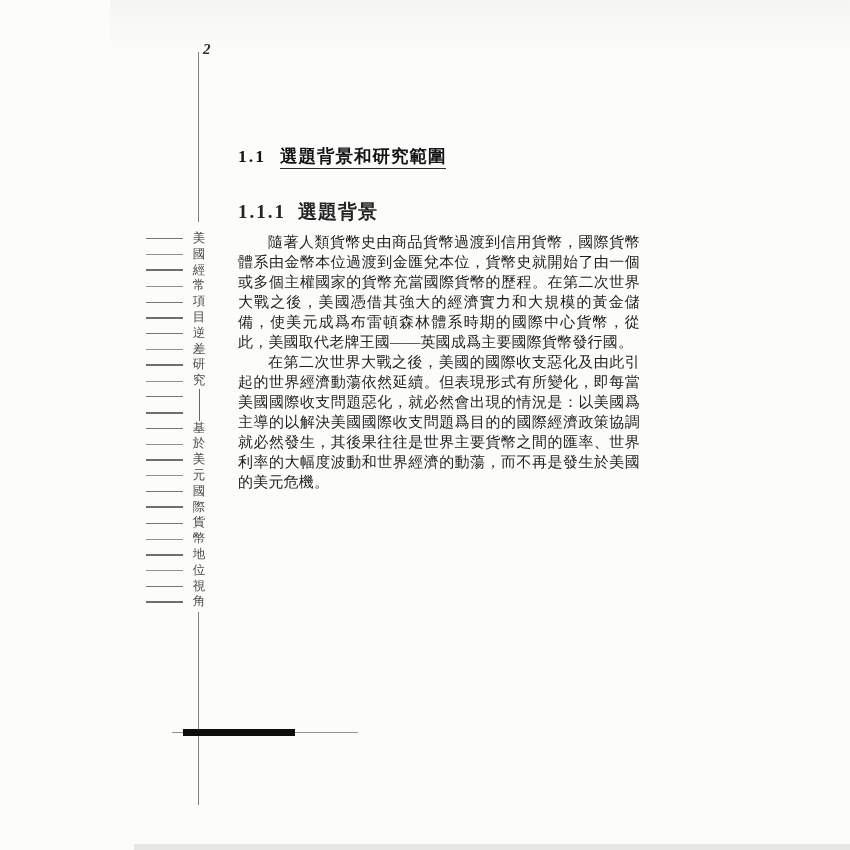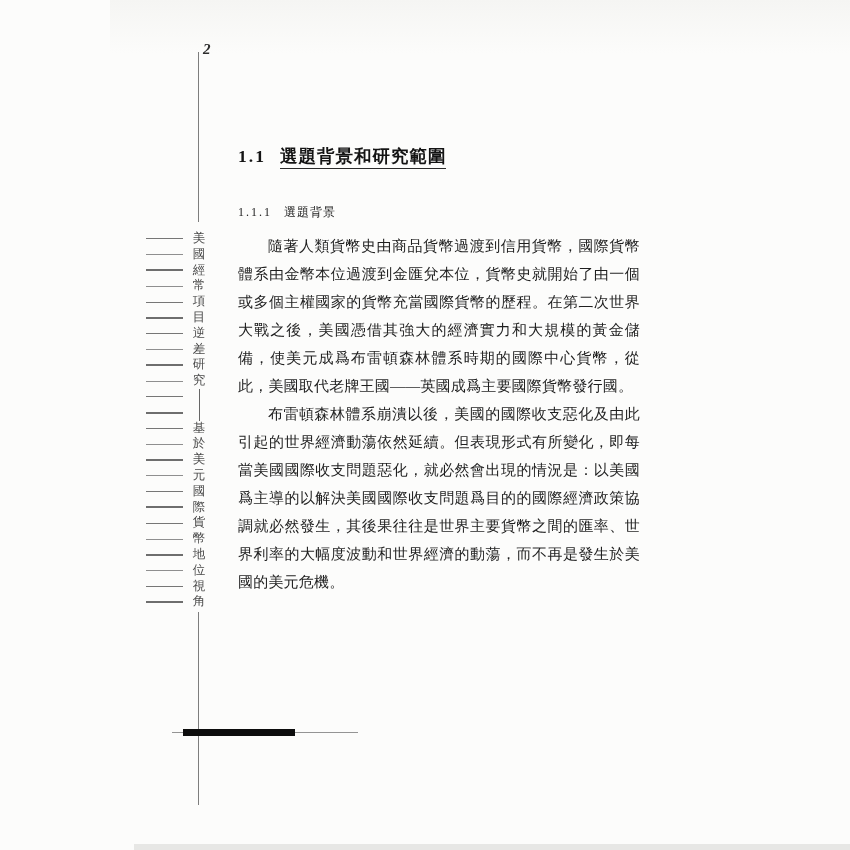--- a/index.html
+++ b/index.html
@@ -97,31 +97,31 @@
     letter-spacing: 0.5px;
   }
   .section-heading .num { margin-right: 14px; letter-spacing: 2px; }
   .section-heading .sec-title {
     border-bottom: 1.5px solid #2a2a2a;
     padding-bottom: 2px;
     letter-spacing: 1px;
   }
   .subsection-heading {
     margin: 0 0 10px 0;
-    font-size: 12px;
-    font-weight: normal;
+    font-size: 19px;
+    font-weight: bold;
     line-height: 20px;
     color: #242424;
     letter-spacing: 1px;
   }
   .subsection-heading .num { margin-right: 12px; letter-spacing: 2px; }
   .paragraphs p {
     margin: 0;
     font-size: 15px;
-    line-height: 28px;
+    line-height: 20px;
     text-align: justify;
     text-indent: 2em;
     color: #1f1f1f;
     letter-spacing: 0.2px;
   }
 
   
   .footer-line {
     position: absolute;
     left: 172px; top: 732px;
@@ -256,21 +256,21 @@
       </div>
   </div>
 
   <div class="content">
     <h1 class="section-heading"><span class="num">1.1</span><span class="sec-title">選題背景和研究範圍</span></h1>
 
     <h2 class="subsection-heading"><span class="num">1.1.1</span><span>選題背景</span></h2>
 
     <div class="paragraphs">
       <p>隨著人類貨幣史由商品貨幣過渡到信用貨幣，國際貨幣體系由金幣本位過渡到金匯兌本位，貨幣史就開始了由一個或多個主權國家的貨幣充當國際貨幣的歷程。在第二次世界大戰之後，美國憑借其強大的經濟實力和大規模的黃金儲備，使美元成爲布雷頓森林體系時期的國際中心貨幣，從此，美國取代老牌王國——英國成爲主要國際貨幣發行國。</p>
-      <p>布雷頓森林體系崩潰以後，美國的國際收支惡化及由此引起的世界經濟動蕩依然延續。但表現形式有所變化，即每當美國國際收支問題惡化，就必然會出現的情況是：以美國爲主導的以解決美國國際收支問題爲目的的國際經濟政策協調就必然發生，其後果往往是世界主要貨幣之間的匯率、世界利率的大幅度波動和世界經濟的動蕩，而不再是發生於美國的美元危機。</p>
+      <p>在第二次世界大戰之後，美國的國際收支惡化及由此引起的世界經濟動蕩依然延續。但表現形式有所變化，即每當美國國際收支問題惡化，就必然會出現的情況是：以美國爲主導的以解決美國國際收支問題爲目的的國際經濟政策協調就必然發生，其後果往往是世界主要貨幣之間的匯率、世界利率的大幅度波動和世界經濟的動蕩，而不再是發生於美國的美元危機。</p>
     </div>
   </div>
 
   <div class="footer-line"></div>
   <div class="footer-bar"></div>
   <div class="bottom-strip"></div>
 
 </div>
 
 </body></html>

